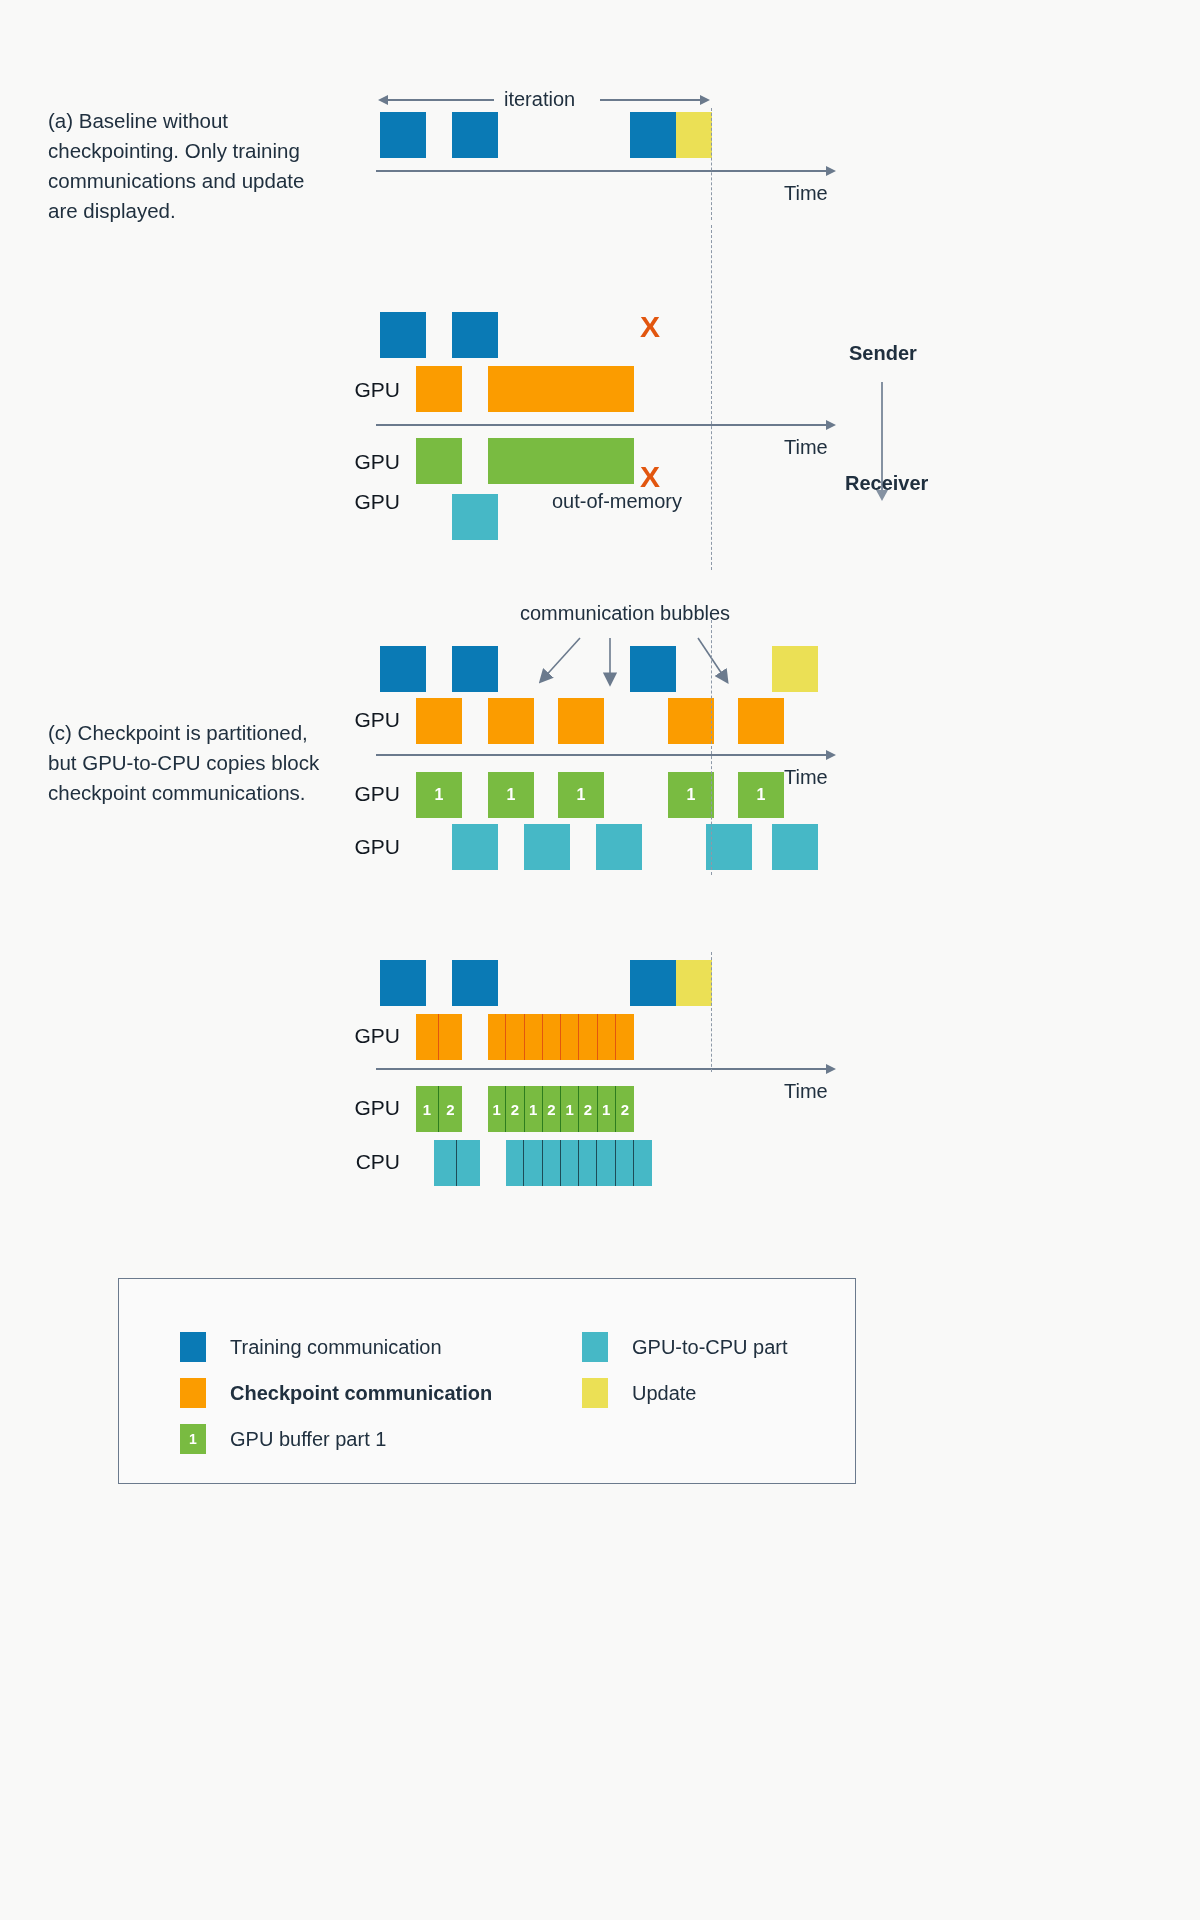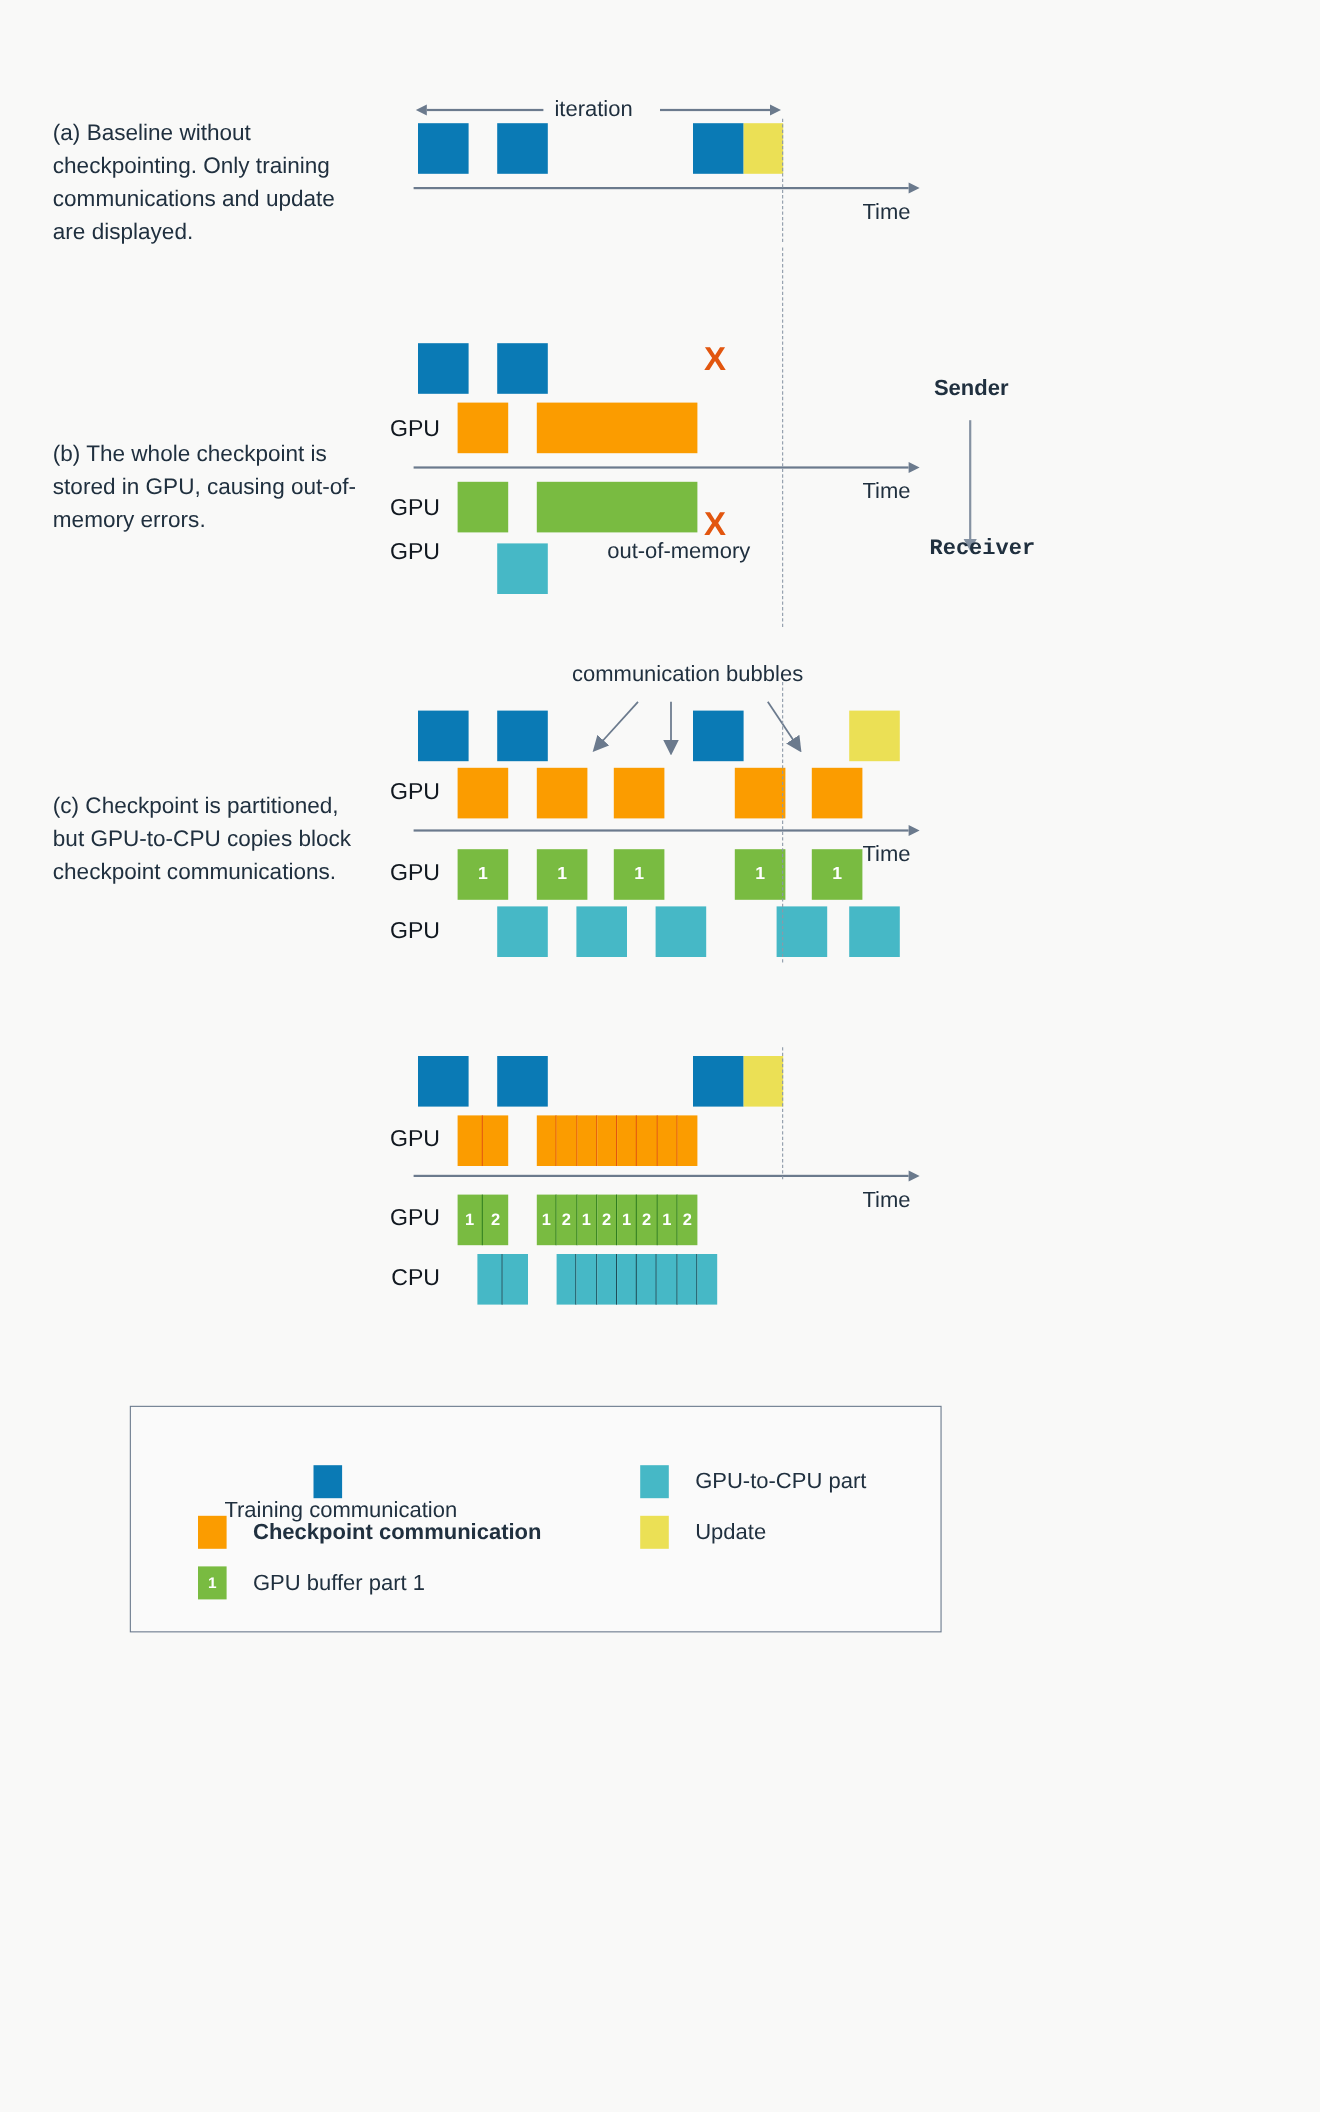--- a/index.html
+++ b/index.html
@@ -170,21 +170,20 @@
   <div class="blk training" style="left:452px;top:112px;width:46px;height:46px;"></div>
   <div class="blk training" style="left:630px;top:112px;width:46px;height:46px;"></div>
   <div class="blk update" style="left:676px;top:112px;width:36px;height:46px;"></div>
 
   <div class="axis" style="left:376px;top:170px;width:450px;"></div>
   <div class="axis-arrow" style="left:826px;top:166px;"></div>
   <div class="axis-cap" style="left:784px;top:182px;">Time</div>
 
   <div class="vdash" style="left:711px;top:108px;height:112px;"></div>
 
-  <div class="caption" style="left:48px;top:398px;">(b) The whole checkpoint is stored in GPU, causing out-of-memory errors.</div>
 
   <div class="blk training" style="left:380px;top:312px;width:46px;height:46px;"></div>
   <div class="blk training" style="left:452px;top:312px;width:46px;height:46px;"></div>
   <div class="xmark" style="left:640px;top:310px;">X</div>
 
   <div class="rowlabel" style="left:330px;top:378px;">GPU</div>
   <div class="blk ckpt" style="left:416px;top:366px;width:46px;height:46px;"></div>
   <div class="blk ckpt" style="left:488px;top:366px;width:146px;height:46px;"></div>
 
   <div class="axis" style="left:376px;top:424px;width:450px;"></div>
@@ -198,21 +197,21 @@
 
   <div class="rowlabel" style="left:330px;top:490px;">GPU</div>
   <div class="blk copy" style="left:452px;top:494px;width:46px;height:46px;"></div>
   <div class="oom-text" style="left:552px;top:490px;">out-of-memory</div>
 
   <div class="vdash" style="left:711px;top:225px;height:345px;"></div>
 
   <div class="sr-label" style="left:849px;top:342px;">Sender</div>
   <div class="sr-line" style="left:881px;top:382px;height:110px;"></div>
   <div class="sr-head" style="left:876px;top:490px;"></div>
-  <div class="sr-label" style="left:845px;top:488px;font-family:Liberation Mono, monospace;">Receiver</div>
+  <div class="sr-label" style="left:845px;top:472px;">Receiver</div>
 
   <div class="caption" style="left:48px;top:718px;">(c) Checkpoint is partitioned, but GPU-to-CPU copies block checkpoint communications.</div>
 
   <div class="bubbles-text" style="left:520px;top:602px;">communication bubbles</div>
   <svg class="abs" style="left:520px;top:632px;width:240px;height:60px;" viewBox="0 0 240 60">
     <defs>
       <marker id="ah" markerWidth="9" markerHeight="9" refX="6" refY="4.5" orient="auto">
         <path d="M0,0 L9,4.5 L0,9 z" fill="#6b7a8d"></path>
       </marker>
     </defs>
@@ -318,21 +317,21 @@
       <div class="seg copy" style="left: 50%; width: 12.5%;"></div>
       <div class="seg copy" style="left: 62.5%; width: 12.5%;"></div>
       <div class="seg copy" style="left: 75%; width: 12.5%;"></div>
       <div class="seg copy last" style="left: 87.5%; width: 12.5%;"></div>
     </div>
 
   <div class="vdash" style="left:711px;top:952px;height:120px;"></div>
 
   <div class="legend-box" style="left:118px;top:1278px;width:738px;height:206px;"></div>
 
-  <div class="legend-item" style="left:180px;top:1332px;flex-direction:column;">
+  <div class="legend-item" style="left:180px;top:1332px;">
     <span class="legend-swatch" style="background:#0a7ab5;"></span>
     <span class="legend-text">Training communication</span>
   </div>
 
   <div class="legend-item" style="left:180px;top:1378px;font-weight:bold;">
     <span class="legend-swatch" style="background:#fb9c00;"></span>
     <span class="legend-text">Checkpoint communication</span>
   </div>
 
   <div class="legend-item" style="left:180px;top:1424px;">

